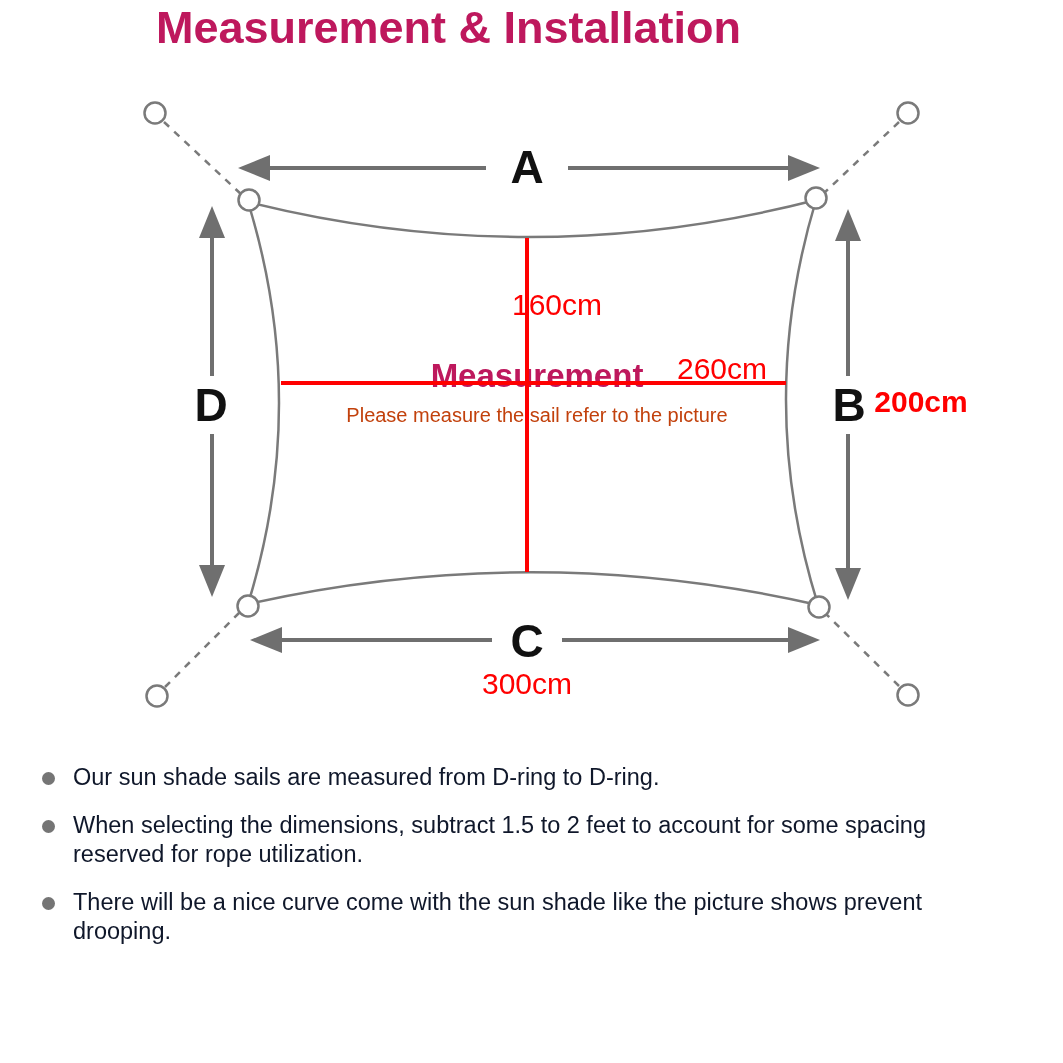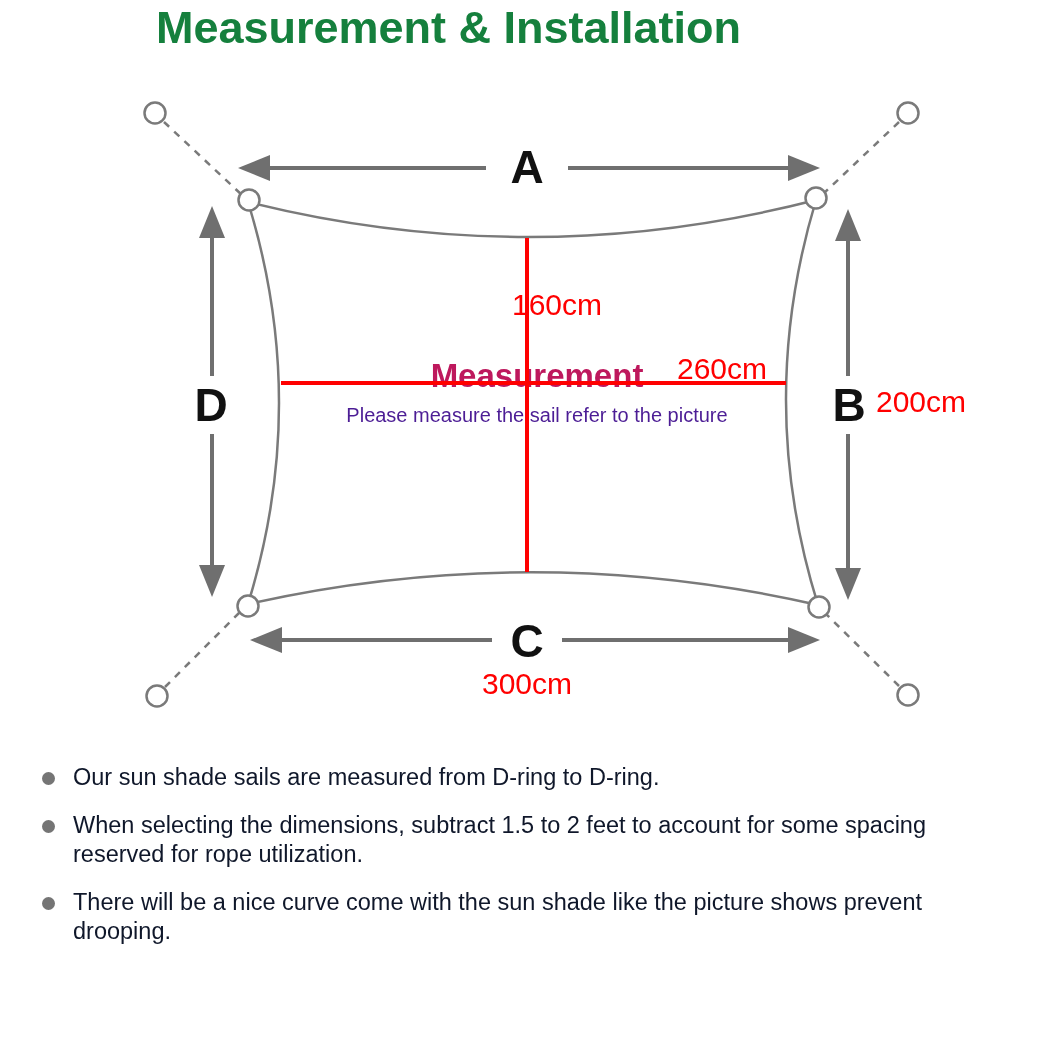--- a/index.html
+++ b/index.html
@@ -4,28 +4,28 @@
 <style>
   html,body{margin:0;padding:0;}
   body{
     width:1063px;height:1063px;position:relative;background:#ffffff;
     font-family:"Liberation Sans", sans-serif;overflow:hidden;
   }
   .abs{position:absolute;}
   .center{transform:translate(-50%,-50%);white-space:nowrap;}
   #title{
     left:0;top:2px;width:897px;text-align:center;
-    font-size:45px;font-weight:bold;color:#15803d;letter-spacing:0px;
+    font-size:45px;font-weight:bold;color:#be185d;letter-spacing:0px;
     z-index:4;
   }
   #diagram-svg{left:0;top:0;z-index:1;}
   .dim-label{font-size:46px;font-weight:bold;color:#111111;z-index:4;}
   .red-text{font-size:30px;color:#ff0000;z-index:4;}
   #center-heading{font-size:33px;font-weight:bold;color:#be185d;z-index:4;}
-  #center-subtitle{font-size:20px;color:#4c1d95;z-index:4;}
+  #center-subtitle{font-size:20px;color:#c2410c;z-index:4;}
   .red-line{background:#ff0000;z-index:5;}
   #redline-vertical{left:525px;top:238px;width:4px;height:334px;}
   #redline-horizontal{left:281px;top:381px;width:505px;height:4px;}
   #notes{left:42px;top:763px;width:985px;z-index:4;}
   .note-item{display:flex;align-items:flex-start;margin-bottom:19px;}
   .note-dot{
     flex:0 0 auto;width:13px;height:13px;border-radius:50%;
     background:#757575;margin:9px 18px 0 0;
   }
   .note-text{font-size:23.5px;line-height:29px;color:#0f172a;max-width:948px;}
@@ -84,21 +84,21 @@
   </g>
 </svg>
 
 <div class="abs center dim-label" style="left:527px;top:167px;">A</div>
 <div class="abs center dim-label" style="left:211px;top:405px;">D</div>
 <div class="abs center dim-label" style="left:849px;top:405px;">B</div>
 <div class="abs center dim-label" style="left:527px;top:641px;">C</div>
 
 <div class="abs red-text" style="left:512px;top:288px;">160cm</div>
 <div class="abs center red-text" style="left:722px;top:369px;">260cm</div>
-<div class="abs center red-text" style="left:921px;top:402px;">200cm</div>
+<div class="abs center red-text" style="left:921px;top:402px;font-weight:bold;">200cm</div>
 <div class="abs center red-text" style="left:527px;top:684px;">300cm</div>
 
 <div id="center-heading" class="abs center" style="left:537px;top:376px;">Measurement</div>
 <div id="center-subtitle" class="abs center" style="left:537px;top:415px;">Please measure the sail refer to the picture</div>
 
 <div id="redline-vertical" class="abs red-line"></div>
 <div id="redline-horizontal" class="abs red-line"></div>
 
 <div id="notes" class="abs">
   <div class="note-item">

